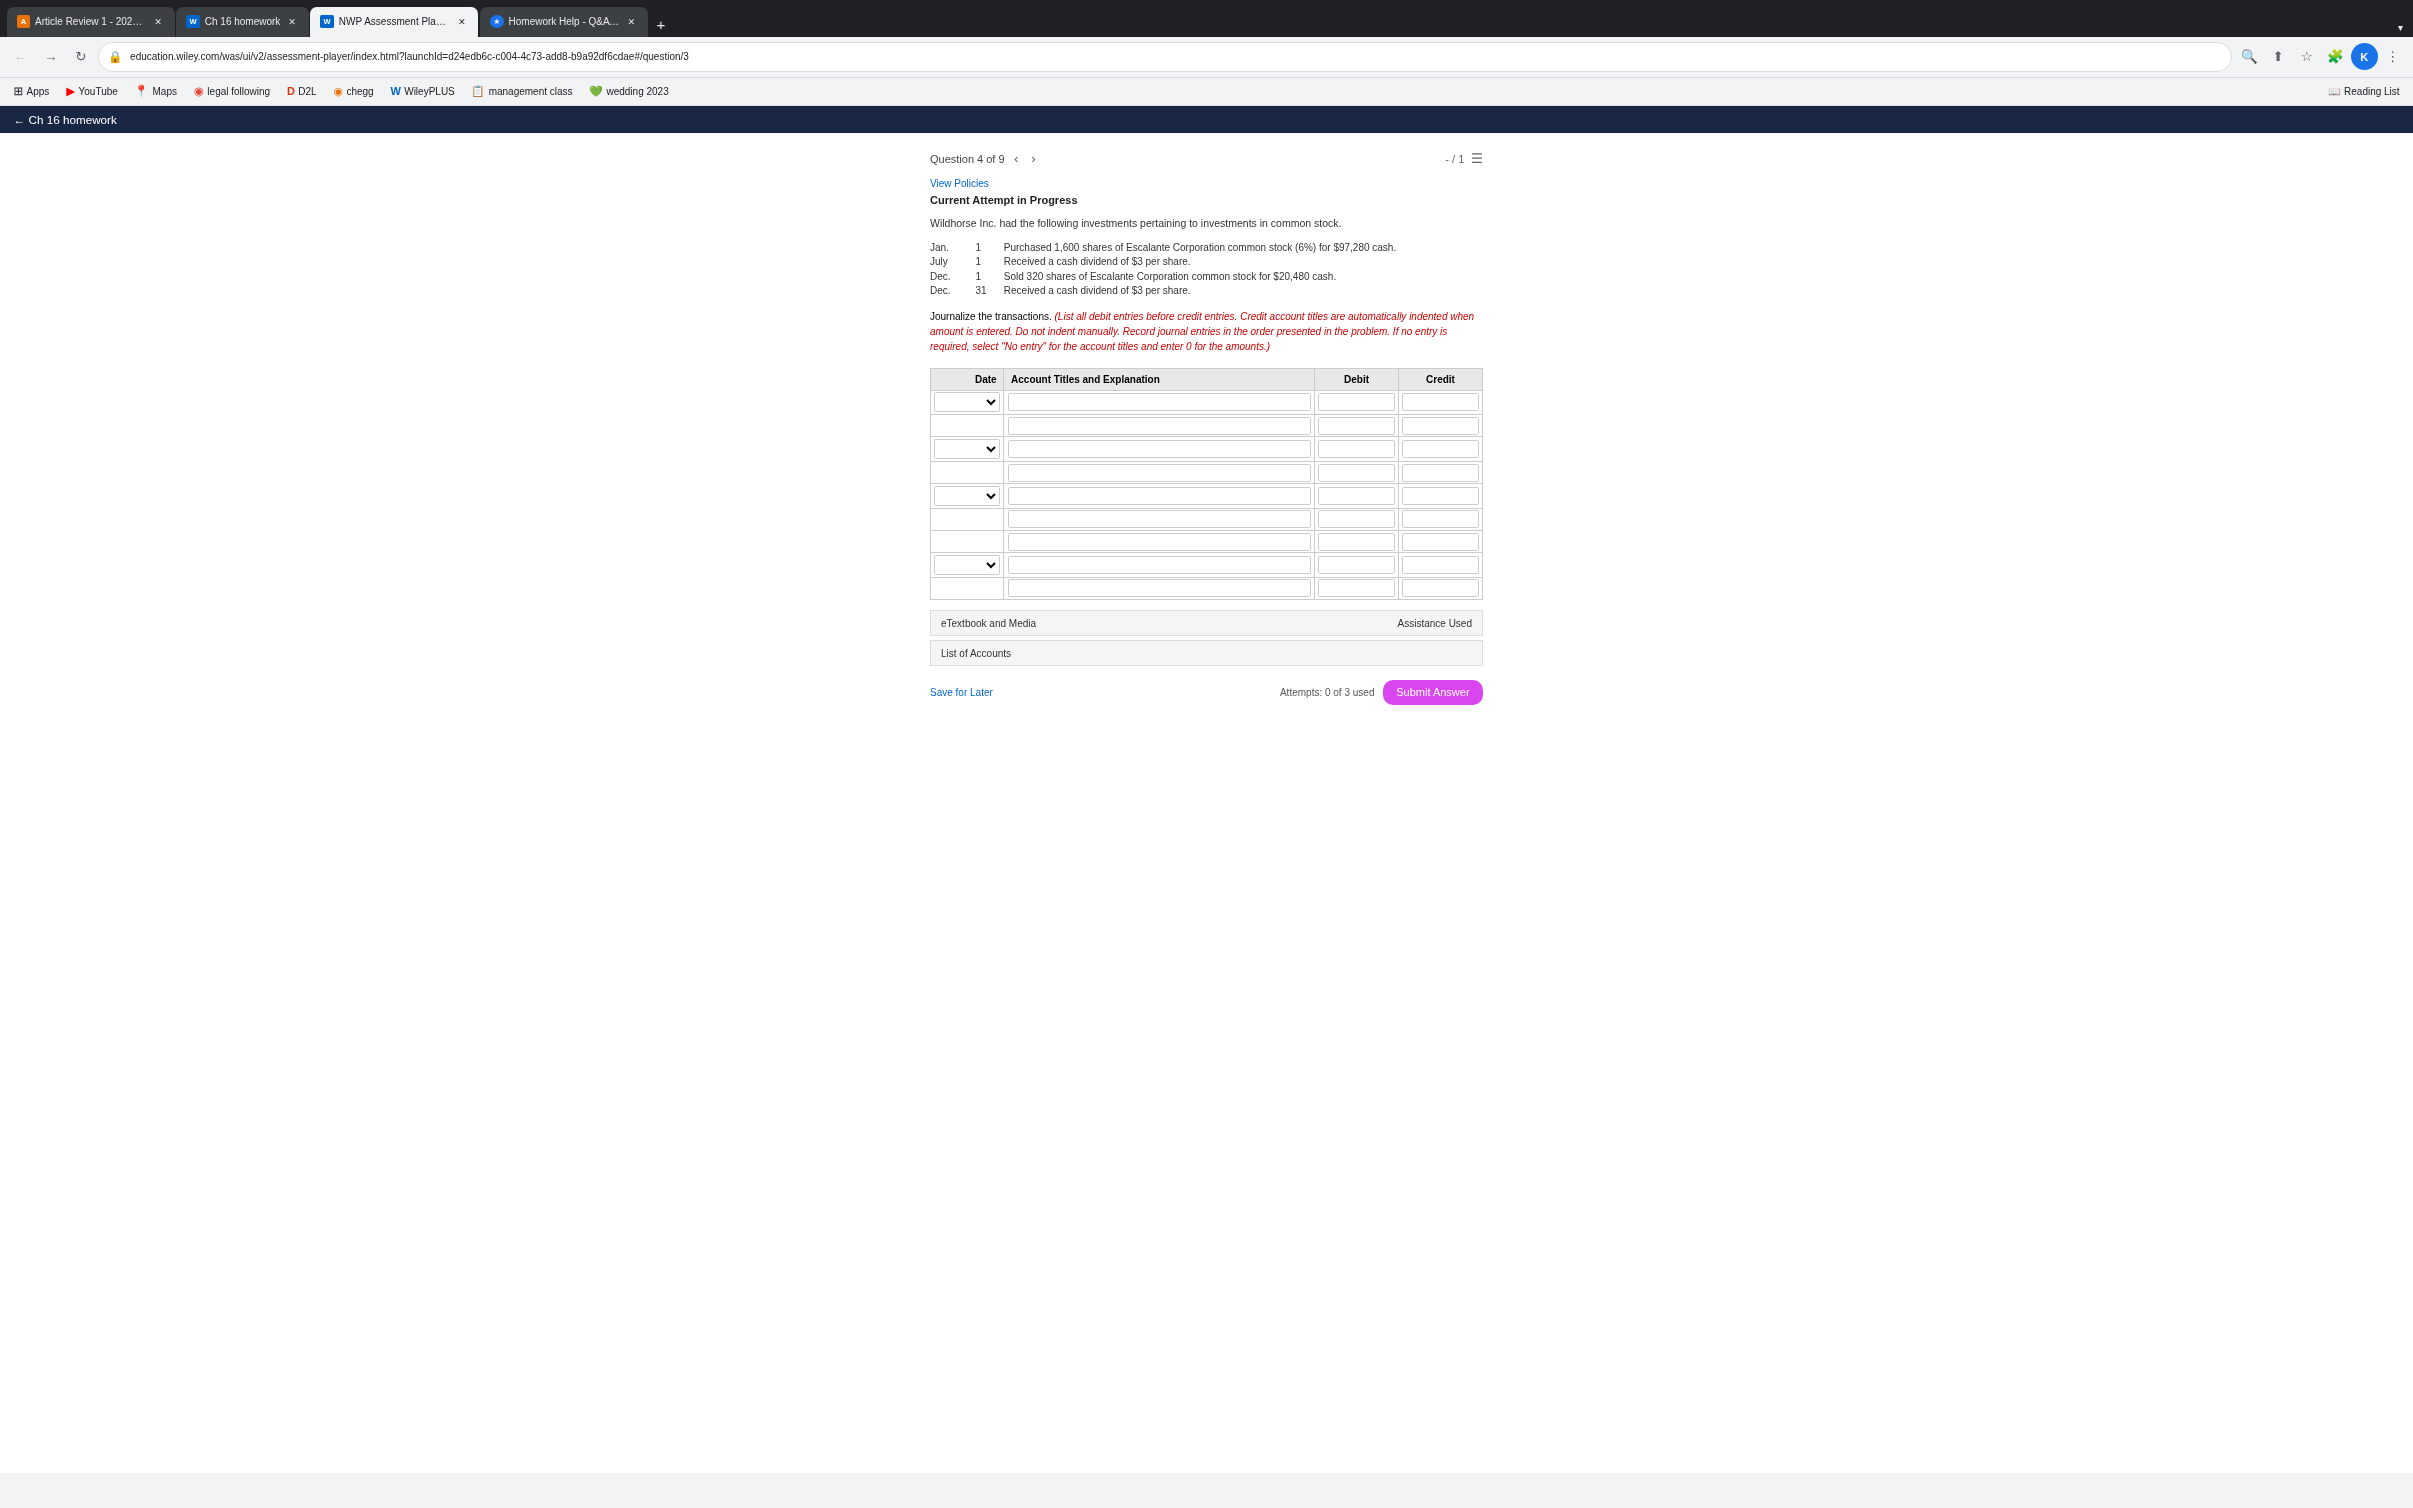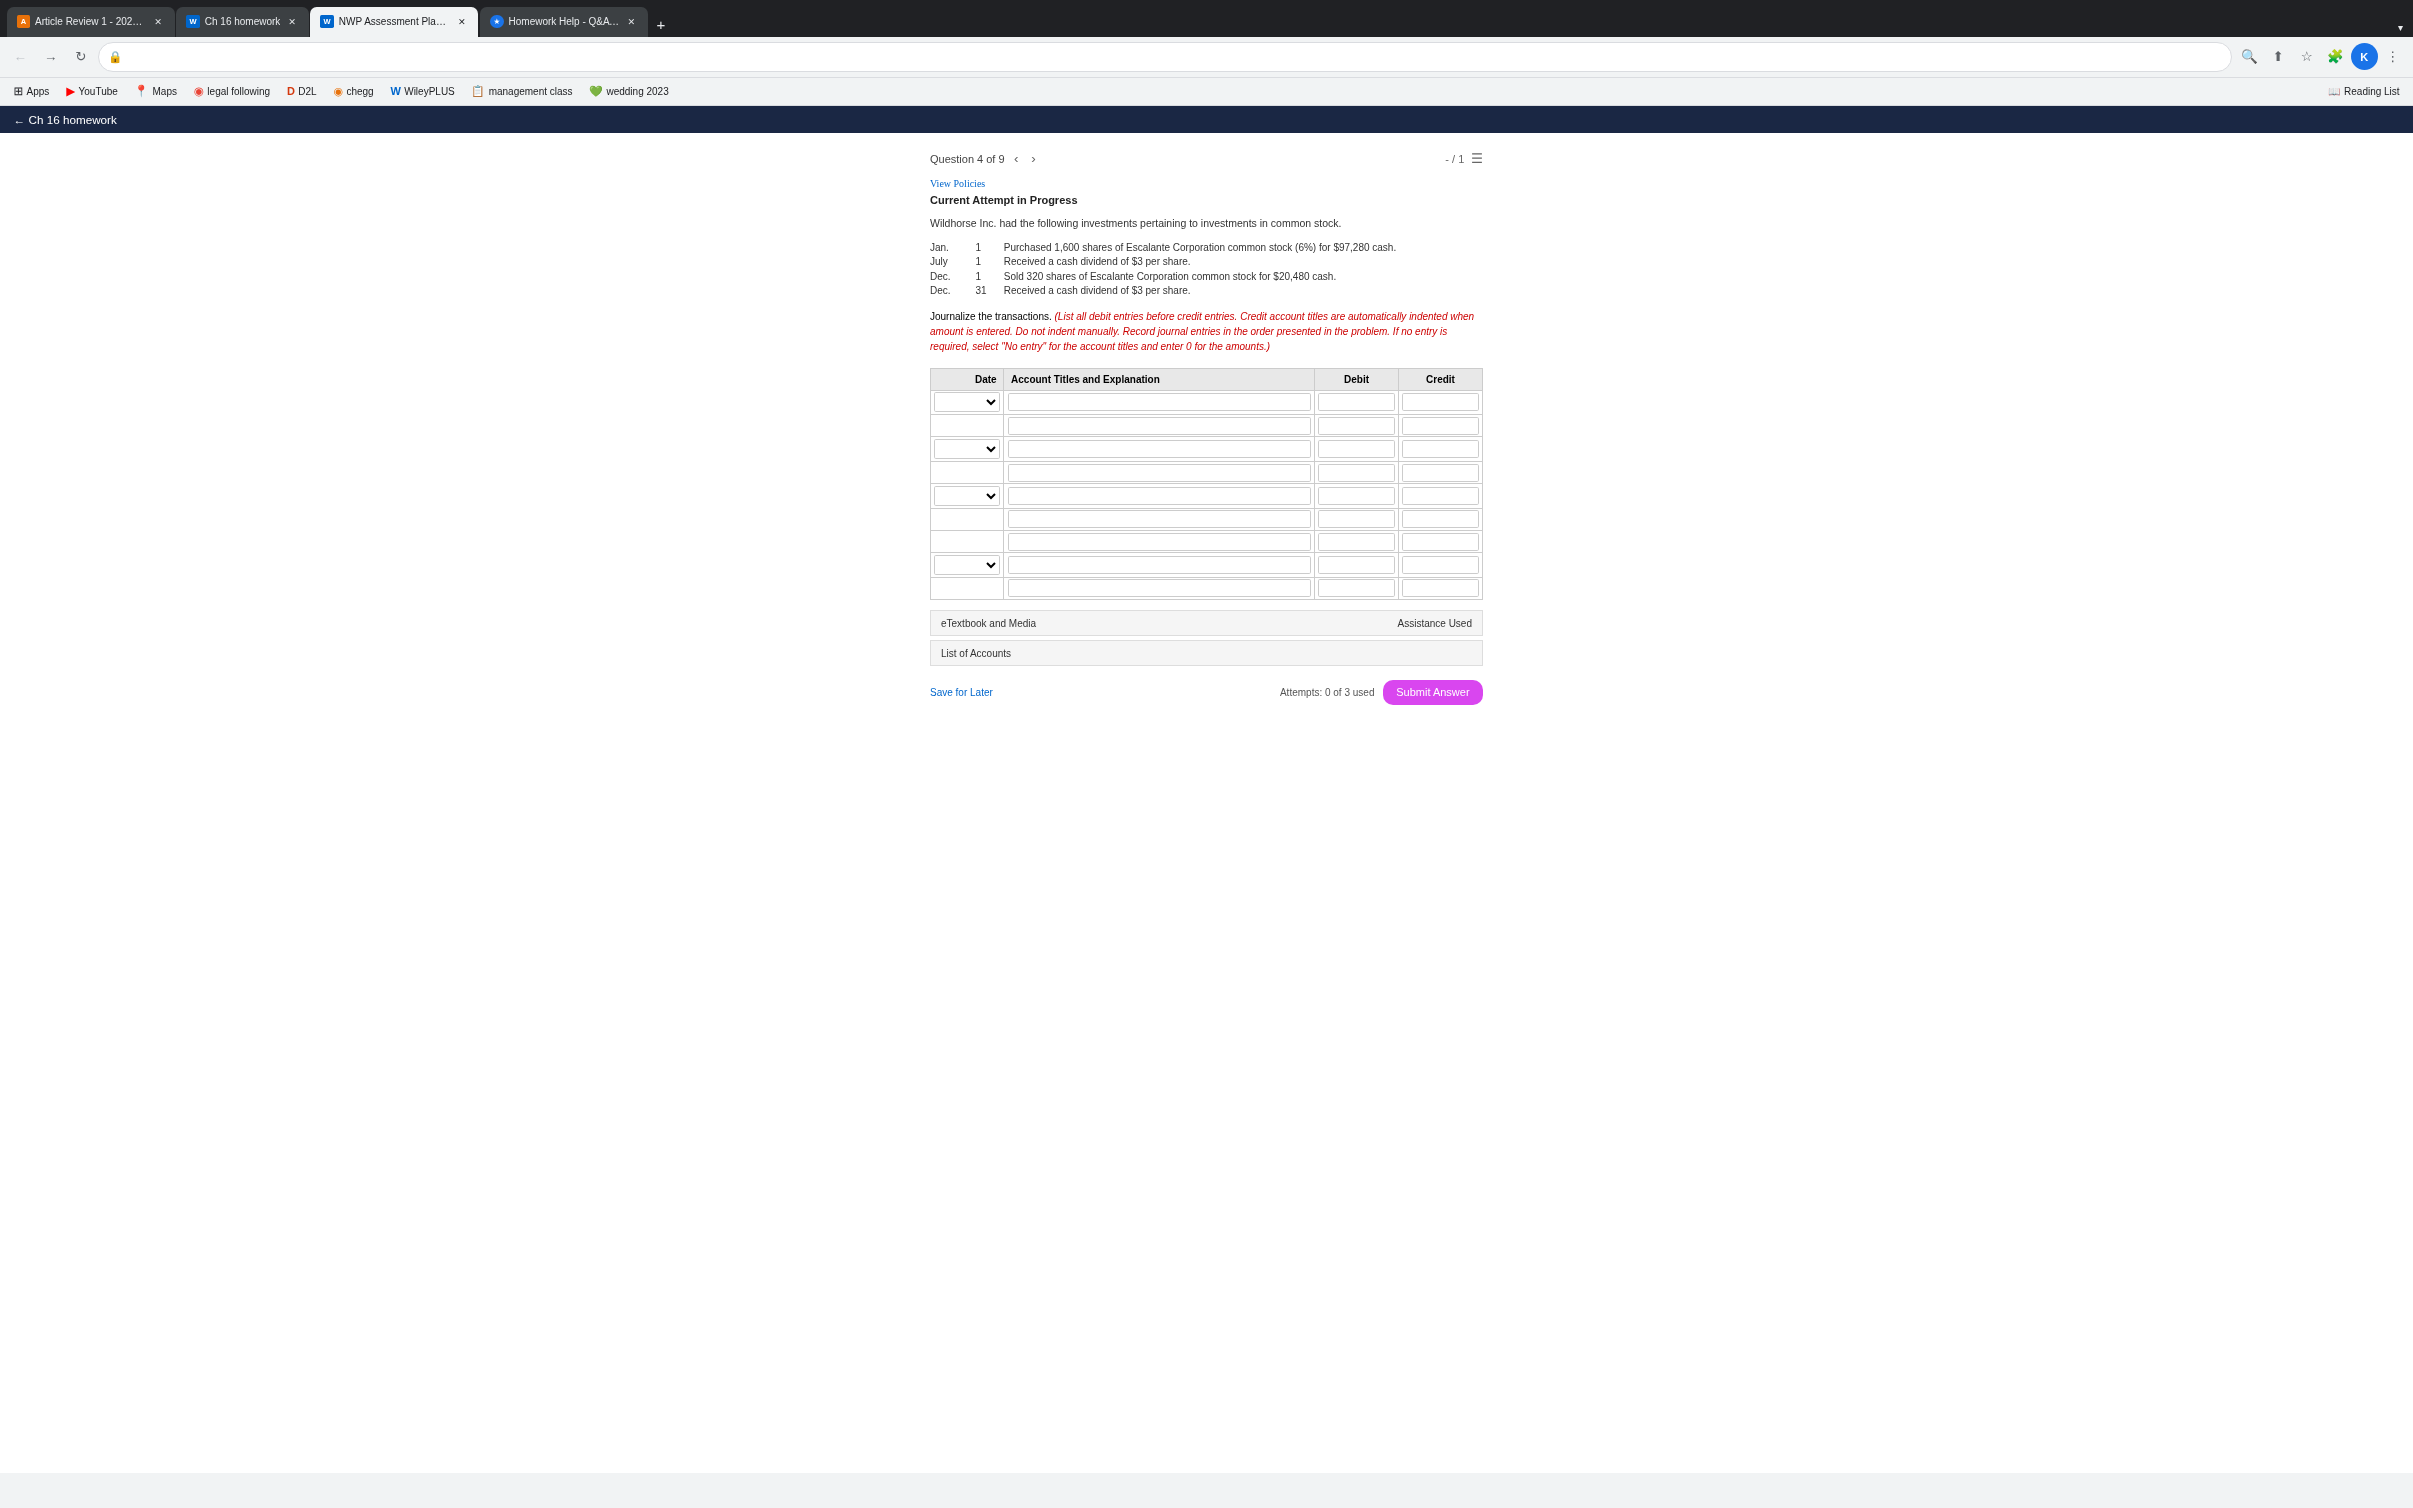--- a/index.html
+++ b/index.html
@@ -37,21 +37,21 @@
     
     .main-content { background: white; min-height: calc(100vh - 168px); padding: 17px 0; }
     .question-container { max-width: 587px; margin: 0 auto; padding: 0 17px; }
 
     .question-nav { display: flex; align-items: center; justify-content: space-between; margin-bottom: 10px; }
     .question-nav-left { display: flex; align-items: center; gap: 6px; font-size: 11px; color: #444; }
     .nav-arrow { background: none; border: none; cursor: pointer; font-size: 13.4px; color: #666; padding: 1.7px 3.4px; }
     .question-nav-right { display: flex; align-items: center; gap: 6.7px; font-size: 11px; color: #666; }
     .list-icon { cursor: pointer; font-size: 13.4px; color: #666; }
 
-    .view-policies { color: #0066cc; font-size: 10px; cursor: pointer; text-decoration: none; display: block; margin-bottom: 5px; font-family: Liberation Serif, serif; }
+    .view-policies { color: #0066cc; font-size: 10px; cursor: pointer; text-decoration: none; display: block; margin-bottom: 5px; }
     .attempt-status { font-size: 11px; font-weight: bold; color: #222; margin-bottom: 10px; }
 
     .question-text { font-size: 10.5px; color: #333; margin-bottom: 10px; line-height: 1.5; }
     .transactions-table { margin-bottom: 13.4px; font-size: 10px; }
     .transaction-row { display: grid; grid-template-columns: 42px 25px 1fr; gap: 3.4px; margin-bottom: 3.4px; color: #333; }
     .transaction-month { font-size: 10px; }
     .transaction-day { font-size: 10px; }
     .transaction-desc { font-size: 10px; }
 
     .instructions { font-size: 10px; margin-bottom: 13.4px; line-height: 1.5; }
@@ -115,20 +115,21 @@
     <button class="new-tab-btn">+</button>
     <button class="tab-expand">▾</button>
   </div>
 
   <div class="nav-bar">
     <button class="nav-btn disabled">←</button>
     <button class="nav-btn">→</button>
     <button class="nav-btn">↻</button>
     <div class="url-bar">
       <span class="url-lock">🔒</span>
+      <span class="url-text">education.wiley.com/was/ui/v2/assessment-player/index.html?launchId=d24edb6c-c004-4c73-add8-b9a92df6cdae#/question/3</span>
     </div>
     <div class="nav-icons">
       <button class="nav-icon-btn">🔍</button>
       <button class="nav-icon-btn">⬆</button>
       <button class="nav-icon-btn">☆</button>
       <button class="nav-icon-btn">🧩</button>
       <button class="nav-icon-btn" style="background:#1a73e8;color:white;border-radius:50%;font-size:11px;font-weight:bold;">K</button>
       <button class="nav-icon-btn">⋮</button>
     </div>
   </div>

